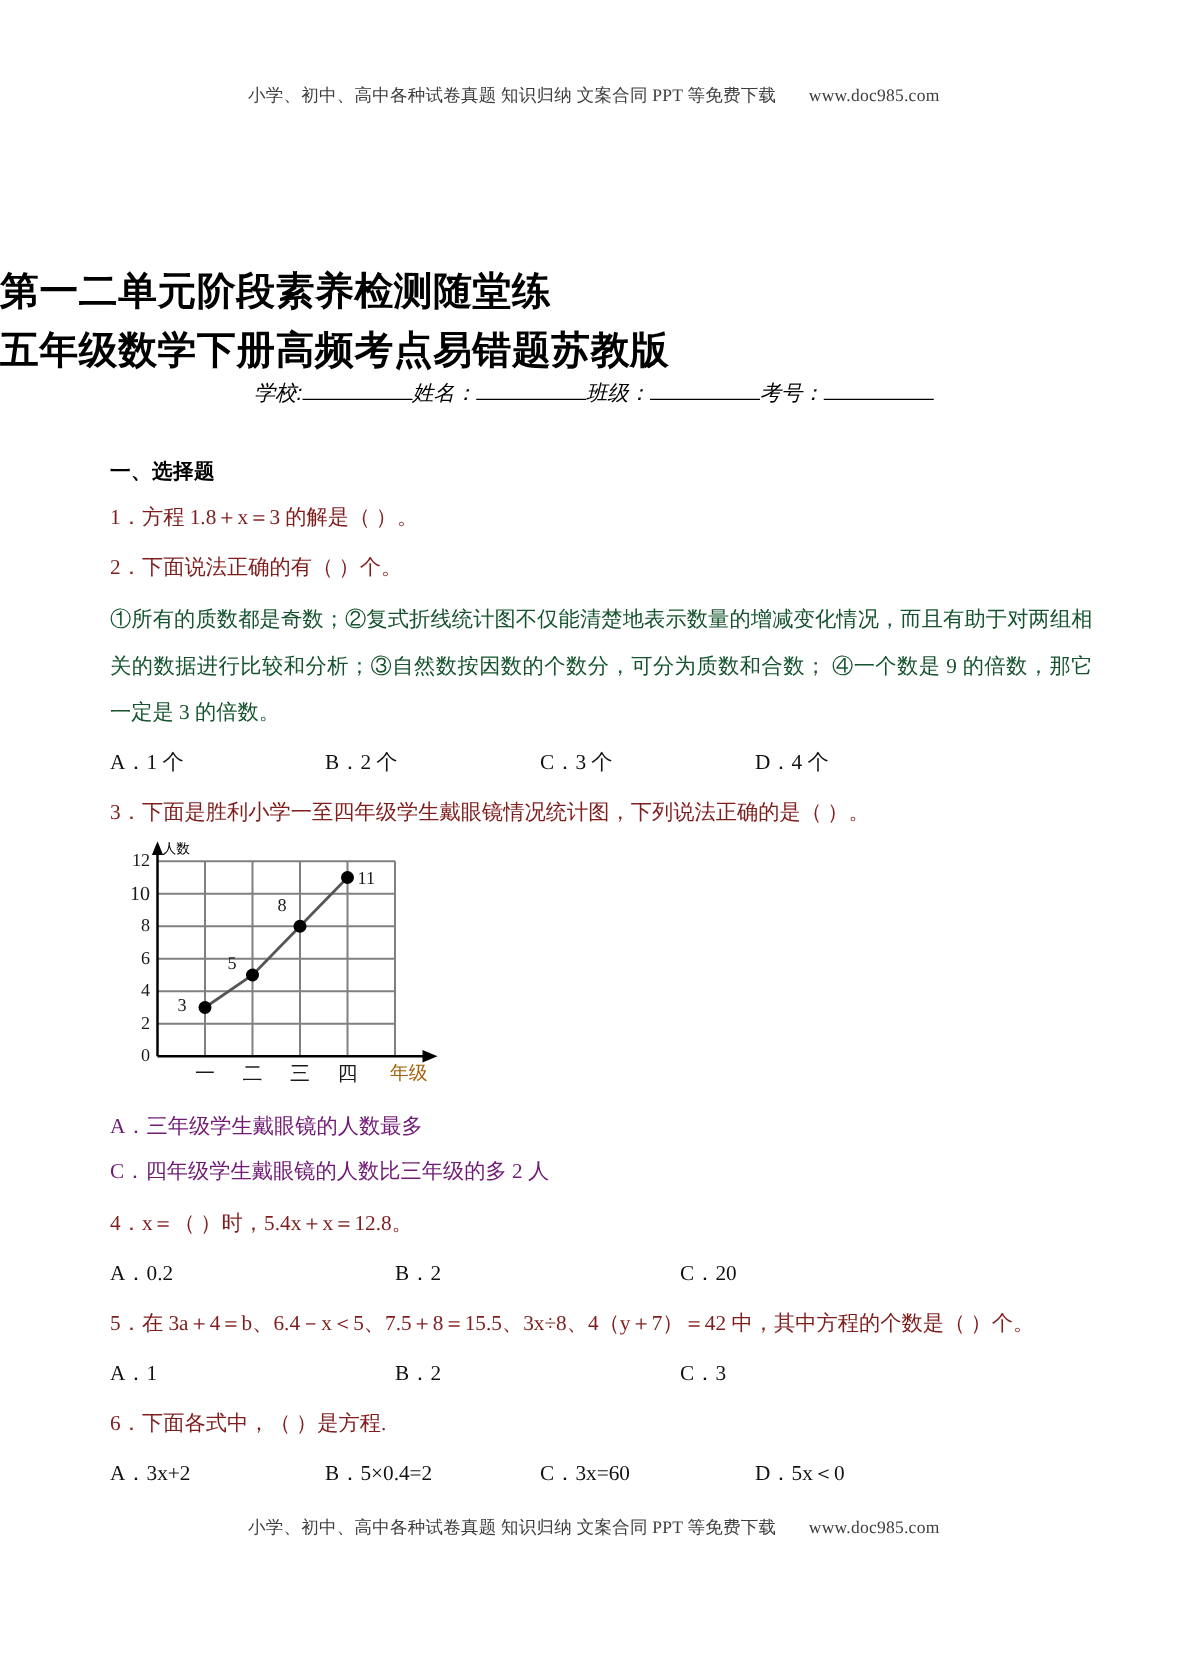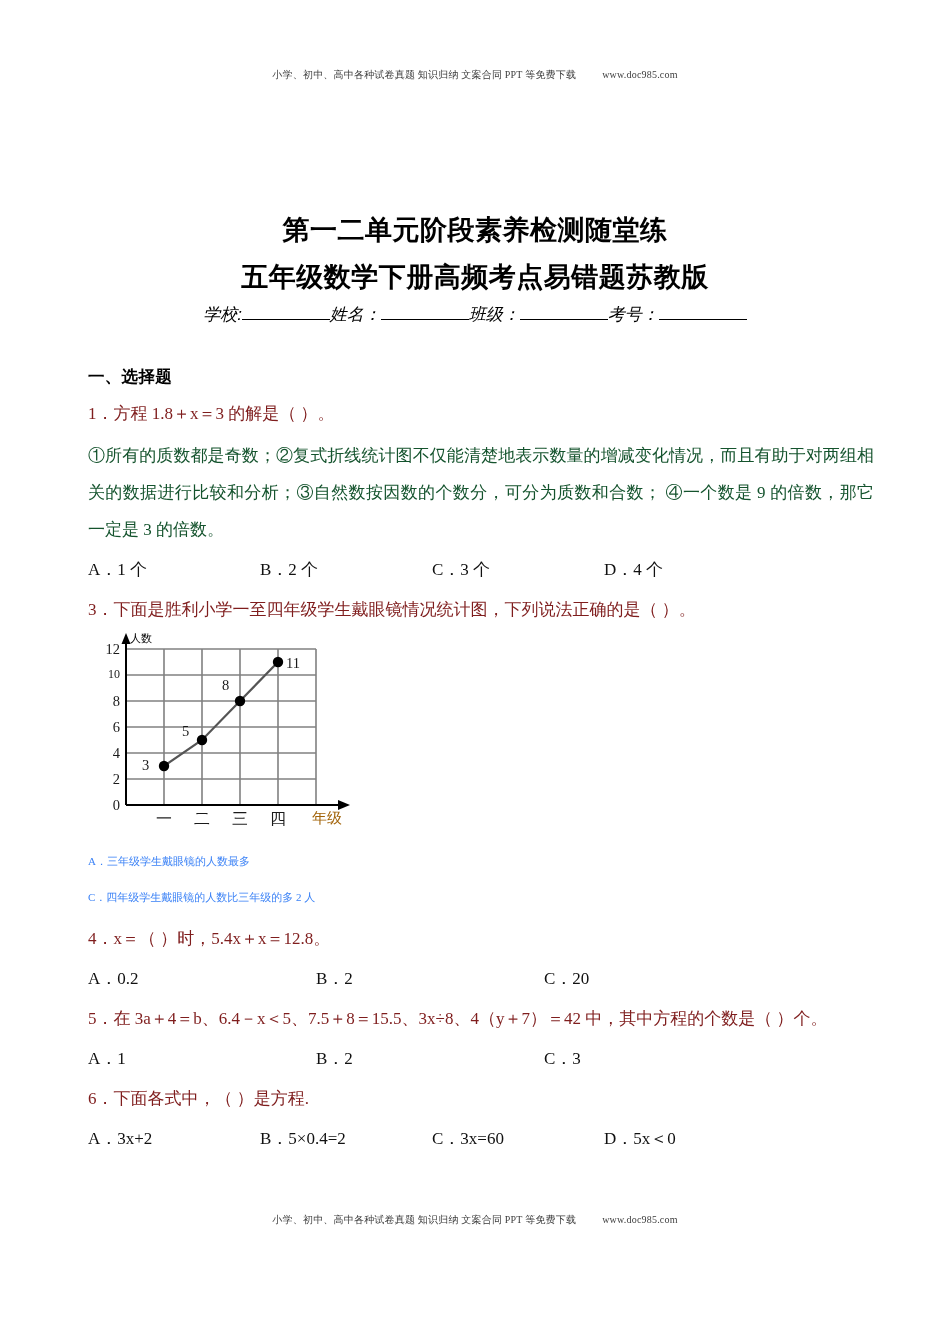--- a/index.html
+++ b/index.html
@@ -21,41 +21,41 @@
     width: 950px;
     height: 1344px;
   }
 
   
   .watermark {
     position: absolute;
     left: 0;
     width: 950px;
     text-align: center;
-    font-size: 10px;
+    font-size: 14px;
     color: #3d3d3d;
     letter-spacing: 0.2px;
     white-space: nowrap;
   }
   .watermark .wm-url {
     font-family: "Liberation Serif", serif;
     margin-left: 26px;
   }
   #header-watermark { top: 68px; }
   #footer-watermark { top: 1213px; }
 
   
   .doc-title {
     position: absolute;
     left: 0;
     width: 950px;
-    text-align: center;
+    text-align: left;
     font-family: "Liberation Sans", "DejaVu Sans", sans-serif;
     font-weight: bold;
-    font-size: 27px;
+    font-size: 31px;
     letter-spacing: 0.5px;
     color: #000;
   }
   #title-line1 { top: 212px; }
   #title-line2 { top: 259px; }
 
   .info-line {
     position: absolute;
     left: 0;
     width: 950px;
@@ -113,25 +113,25 @@
   }
   .opts.stacked {
     height: auto;
   }
   .opt {
     position: absolute;
     top: 0;
     white-space: nowrap;
   }
   .opt-line {
-    font-size: 11px;
+    font-size: 17px;
     line-height: 36px;
     margin: 0;
     white-space: nowrap;
-    color: #3b82f6;
+    color: #701a75;
   }
 
   
   .chart-wrap {
     position: relative;
     width: 310px;
     height: 200px;
     margin: 6px 0 10px 6px;
   }
 </style>
@@ -150,20 +150,21 @@
   <div class="info-line" id="student-info">
     <span>学校:</span><span class="blank blank-w"></span><span>姓名：</span><span class="blank blank-w"></span><span>班级：</span><span class="blank blank-w"></span><span>考号：</span><span class="blank blank-w"></span>
   </div>
 
   <div class="content">
 
     <div class="section-head">一、选择题</div>
 
     <p class="q-stem">1．方程 1.8＋x＝3 的解是（    ）。</p>
 
+    <p class="q-stem">2．下面说法正确的有（    ）个。</p>
     <p class="q-body">①所有的质数都是奇数；②复式折线统计图不仅能清楚地表示数量的增减变化情况，而且有助于对两组相关的数据进行比较和分析；③自然数按因数的个数分，可分为质数和合数； ④一个数是 9 的倍数，那它一定是 3 的倍数。</p>
     <div class="opts">
       <span class="opt" style="left:0px;">A．1 个</span>
       <span class="opt" style="left:172px;">B．2 个</span>
       <span class="opt" style="left:344px;">C．3 个</span>
       <span class="opt" style="left:516px;">D．4 个</span>
     </div>
 
     <p class="q-stem">3．下面是胜利小学一至四年级学生戴眼镜情况统计图，下列说法正确的是（    ）。</p>
 
@@ -204,21 +205,21 @@
           <circle cx="146" cy="68" r="5.2"></circle>
           <circle cx="184" cy="29" r="5.2"></circle>
         </g>
       </svg>
 
       
       <div style="position:absolute; left:36px; top:-2px; font-size:11px; font-family:'Liberation Sans','DejaVu Sans',sans-serif; color:#000;">人数</div>
 
       
       <div style="position:absolute; left:2px;  top:8px;   width:24px; text-align:right; font-size:14.5px;">12</div>
-      <div style="position:absolute; left:2px;  top:34px;  width:24px; text-align:right; font-size:12px;">10</div>
+      <div style="position:absolute; left:2px;  top:34px;  width:24px; text-align:right; font-size:16px;">10</div>
       <div style="position:absolute; left:2px;  top:60px;  width:24px; text-align:right; font-size:14.5px;">8</div>
       <div style="position:absolute; left:2px;  top:86px;  width:24px; text-align:right; font-size:14.5px;">6</div>
       <div style="position:absolute; left:2px;  top:112px; width:24px; text-align:right; font-size:14.5px;">4</div>
       <div style="position:absolute; left:2px;  top:138px; width:24px; text-align:right; font-size:14.5px;">2</div>
       <div style="position:absolute; left:2px;  top:164px; width:24px; text-align:right; font-size:14.5px;">0</div>
 
       
       <div style="position:absolute; left:48px;  top:124px; font-size:14.5px;">3</div>
       <div style="position:absolute; left:88px;  top:90px;  font-size:14.5px;">5</div>
       <div style="position:absolute; left:128px; top:44px;  font-size:14.5px;">8</div>

